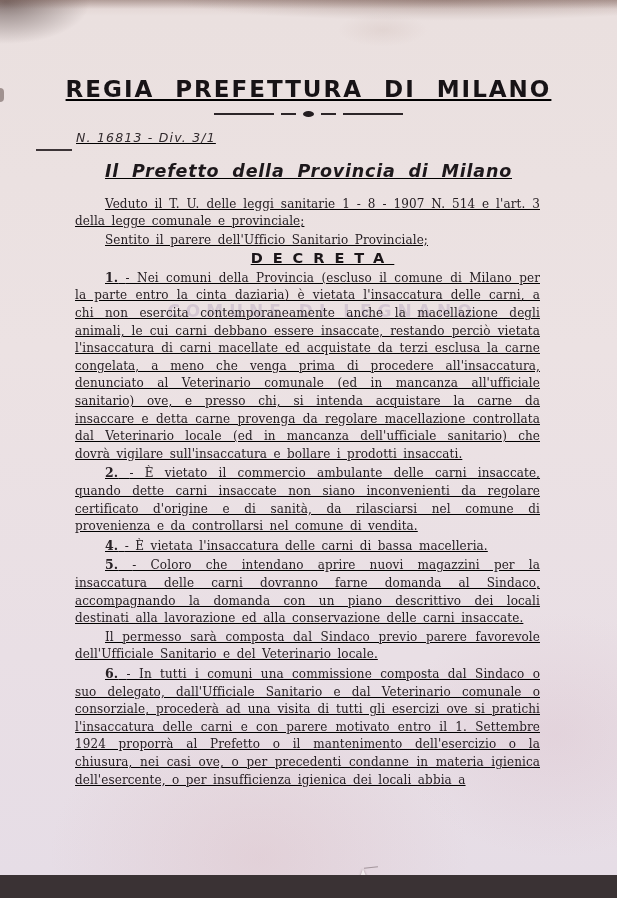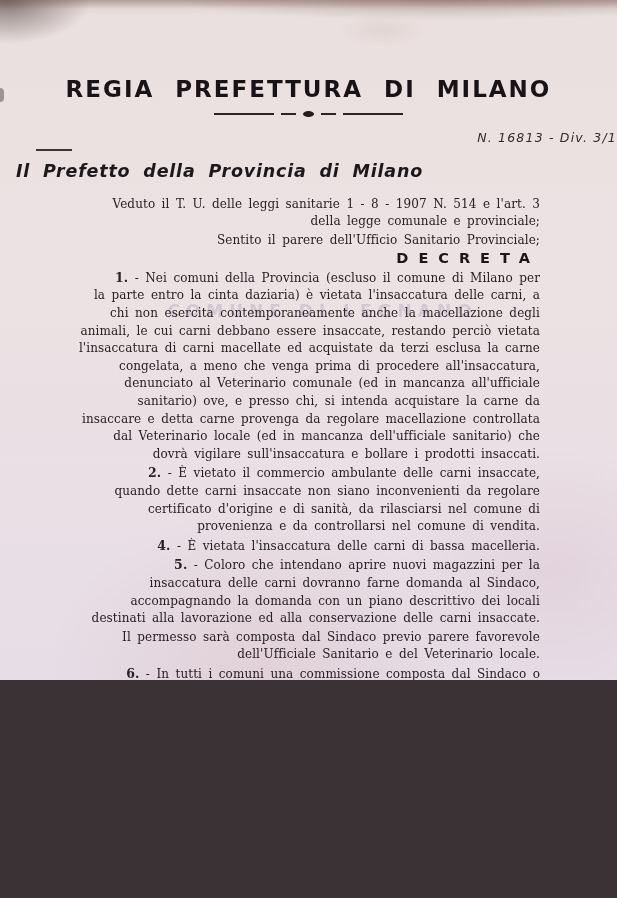--- a/index.html
+++ b/index.html
@@ -2,28 +2,29 @@
 <html lang="it"><head>
 <meta charset="utf-8">
 <style>
   html,body{margin:0;padding:0;}
   body{
     width:617px;height:898px;overflow:hidden;
     font-family:"DejaVu Serif", serif;
     background:#3a3234;
   }
   .page{
-    position:relative;width:617px;height:680px;overflow:hidden;
+    position:relative;width:617px;height:875px;overflow:hidden;
     background:
       radial-gradient(120px 60px at 6px 2px, rgba(58,40,38,0.55), rgba(58,40,38,0) 70%),
       radial-gradient(340px 26px at 72% 0px, rgba(112,80,70,0.30), rgba(112,80,70,0) 80%),
       radial-gradient(60px 22px at 62% 30px, rgba(150,110,95,0.10), rgba(150,110,95,0) 75%),
       radial-gradient(220px 170px at 90% 84%, rgba(208,172,186,0.22), rgba(208,172,186,0) 72%),
       radial-gradient(280px 210px at 42% 98%, rgba(214,176,180,0.28), rgba(214,176,180,0) 75%),
       linear-gradient(180deg,#ddcecb 0px,#eae0df 16px,#ece2e3 40%,#e9dfe5 75%,#e6dde6 100%);
+    text-decoration: underline;
   }
   .page::before{ 
     content:"";position:absolute;top:0;left:0;right:0;height:9px;
     background:linear-gradient(180deg, rgba(96,66,58,0.35), rgba(96,66,58,0));
     pointer-events:none;
   }
   .doc-title{
     margin:0;padding-top:76px;text-align:center;
     font-family:"DejaVu Sans", sans-serif;font-weight:700;font-size:23px;
     letter-spacing:2px;word-spacing:11px;color:#171316;
@@ -31,41 +32,41 @@
   .ornament{
     width:190px;margin:9px auto 0;display:flex;align-items:center;justify-content:center;gap:7px;
   }
   .ornament .bar{height:2px;background:#2c2528;}
   .ornament .bar.long{width:62px;}
   .ornament .bar.short{width:16px;height:1.5px;}
   .ornament .dot{width:11px;height:6px;border-radius:50%;background:#231d20;}
   .ref-line{
     margin:13px 0 0 76px;
     font-family:"DejaVu Sans", sans-serif;font-style:italic;font-size:12.5px;
-    letter-spacing:1.2px;color:#322b2e;text-align:right;
+    letter-spacing:1.2px;color:#322b2e;
   }
   .ref-underline{width:36px;height:1.5px;background:#3c3437;margin:4px 0 0 36px;}
   .doc-subtitle{
-    margin:10px 16px 0;text-align:left;
+    margin:10px 4px 0;text-align:center;
     font-family:"DejaVu Sans", sans-serif;font-style:italic;font-weight:700;font-size:17.5px;
     letter-spacing:0.8px;word-spacing:6px;color:#1d181b;
   }
   .ghost-stamp{
     position:absolute;top:301px;left:0;right:0;z-index:0;text-align:center;
     font-family:"DejaVu Sans", sans-serif;font-weight:700;font-size:17px;
     letter-spacing:6px;color:rgba(160,140,176,0.30);
     filter:blur(0.7px);transform:translateX(14px);
   }
   .decree-body{
     position:relative;z-index:1;
     margin:15px 77px 0 75px;
     font-size:12px;line-height:17.6px;text-align:justify;
     color:#272024;word-spacing:2.5px;letter-spacing:0.1px;
   }
-  .decree-body p{margin:0 0 1px;text-indent:30px;text-align:right;}
+  .decree-body p{margin:0 0 1px;text-indent:30px;}
   .decree-heading{
     margin:10px 0 11px;text-align:center;text-indent:0;
     font-family:"DejaVu Sans", sans-serif;font-weight:700;font-size:14.5px;
     letter-spacing:10px;color:#1b1619;word-spacing:0;
   }
   .clause-number{font-weight:700;font-size:12.5px;}
   .tear-mark{
     position:absolute;left:355px;top:865px;width:16px;height:22px;z-index:2;
   }
   .tear-mark .flap{

